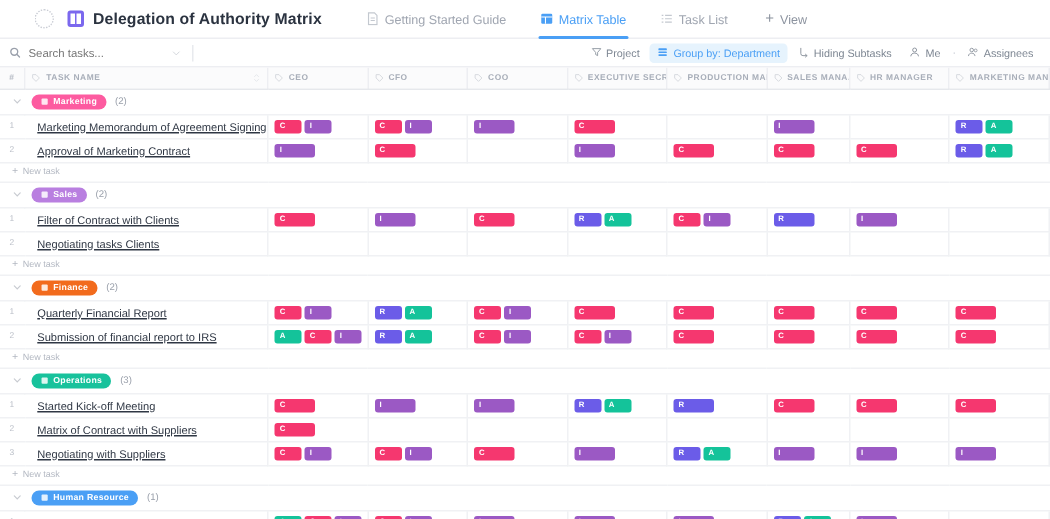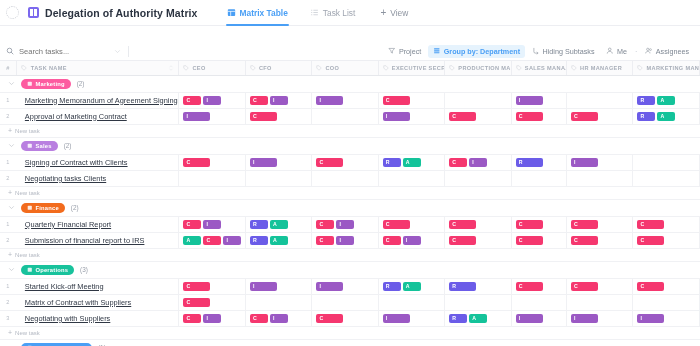--- a/index.html
+++ b/index.html
@@ -9,21 +9,21 @@
     font-family: "Liberation Sans", sans-serif;
     overflow: hidden;
   }
   .app { width: 700px; height: 346px; display: flex; flex-direction: column; background:#fff; }
 
   
   .topbar {
     height: 26px; flex: 0 0 26px;
     display: flex; align-items: center;
     border-bottom: 1px solid #edeef2;
-    padding-left: 6px;
+    padding-left: 23px;
     background: #fff;
   }
   .spinner-icon {
     width: 13px; height: 13px; border-radius: 50%;
     border: 1.5px dotted #c9ccd4;
     margin-right: 9px; flex: 0 0 13px;
   }
   .doc-icon {
     width: 11px; height: 11px; border-radius: 2px;
     background: #7b68ee; margin-right: 6px; flex:0 0 11px;
@@ -38,40 +38,40 @@
     font-size: 10.5px; font-weight: bold; color: #2b3340;
     letter-spacing: .1px; white-space: nowrap;
   }
   .tabs { display: flex; align-items: center; margin-left: 18px; height: 26px; }
   .tab {
     display: flex; align-items: center; gap: 4px;
     padding: 0 11px; height: 26px;
     font-size: 8.4px; color: #a0a6b1; white-space: nowrap;
     position: relative; cursor: pointer;
   }
-  .tab.active { color: #4a9ff5; font-weight: bold; }
+  .tab.active { color: #4a9ff5; font-weight: normal; }
   .tab.active::after{
     content:""; position:absolute; left:10px; right:10px; bottom:0;
     height:2px; background:#4a9ff5; border-radius:1px;
   }
   .tab-ico { width: 9px; height: 9px; flex:0 0 9px; opacity:.75; }
   .tab.active .tab-ico { opacity: 1; }
   .plus-view {
     display:flex; align-items:center; gap:4px;
     font-size:8.4px; color:#8c939f; padding:0 10px; cursor:pointer;
     margin-left: 4px;
   }
   .plus-view .pl { font-size: 10px; line-height: 1; color:#8c939f; }
 
   
   .toolbar {
     height: 19px; flex: 0 0 19px;
     display: flex; align-items: center;
     border-bottom: 1px solid #edeef2;
-    padding: 0 6px; background:#fff;margin-top:16px;
+    padding: 0 6px; background:#fff;
   }
   .search-wrap {
     display:flex; align-items:center; gap:5px;
     width: 108px; height: 13px;
     border-bottom: 0px solid transparent;
   }
   .search-ico { width: 8px; height: 8px; flex:0 0 8px; }
   .search-input {
     border: none; outline: none; background: transparent;
     font-size: 7.6px; color: #b6bac3;
@@ -79,21 +79,21 @@
     width: 90px; padding: 0;
   }
   .caret-dn { width:7px; height:7px; opacity:.5; cursor:pointer; }
   .tb-div { width:1px; height:11px; background:#e8eaee; margin: 0 7px; }
   .tb-right { margin-left: auto; display:flex; align-items:center; gap:2px; }
   .tb-btn {
     display:flex; align-items:center; gap:3px;
     font-size:7.2px; color:#7e8793; padding: 2px 5px;
     border-radius: 3px; white-space: nowrap; cursor: pointer;
   }
-  .tb-btn.hl { background:#e6f3fd; color:#4a9ff5; font-weight:bold;align-items:center; }
+  .tb-btn.hl { background:#e6f3fd; color:#4a9ff5; font-weight:normal;align-items:center; }
   .tb-ico { width:7.5px; height:7.5px; flex:0 0 7.5px; }
   .tb-sep-dot { font-size: 7px; color:#c3c8d1; padding: 0 1px; }
 
   
   .grid-wrap { flex: 1 1 auto; overflow: hidden; position: relative; }
   table.grid { border-collapse: collapse; width: 700px; table-layout: fixed; }
   table.grid col.c-num   { width: 16px; }
   table.grid col.c-task  { width: 159px; }
   table.grid col.c-role  { width: 65px; }
   table.grid col.c-role-sm { width: 54px; }
@@ -169,20 +169,27 @@
 <body>
 
 <div class="app">
 
   <div class="topbar">
     <div class="spinner-icon"></div>
     <div class="doc-icon"></div>
     <div class="doc-title">Delegation of Authority Matrix</div>
     <div class="tabs">
 
+      <div class="tab">
+        <svg class="tab-ico" viewBox="0 0 16 16">
+          <path d="M3 1h7l3 3v11H3z" fill="none" stroke="#b0b6c0" stroke-width="1.4"></path>
+          <path d="M5.5 7h5M5.5 10h5" stroke="#b0b6c0" stroke-width="1.2"></path>
+        </svg>
+        <span>Getting Started Guide</span>
+      </div>
 
       <div class="tab active">
         <svg class="tab-ico" viewBox="0 0 16 16">
           <rect x="1.5" y="2" width="13" height="12" rx="1.5" fill="#4a9ff5"></rect>
           <path d="M1.5 6h13M6.5 6v8" stroke="#fff" stroke-width="1.3"></path>
         </svg>
         <span>Matrix Table</span>
       </div>
 
       <div class="tab">
@@ -475,21 +482,21 @@
                     <rect x="2" y="2" width="12" height="12" rx="2" fill="#ffffff" opacity="0.85"></rect>
                   </svg>
                   <span>Sales</span>
                 </span>
                 <span class="gcount">(2)</span>
               </div>
             </td>
           </tr>
           <tr class="task">
             <td class="num">1</td>
-            <td class="task-name">Signing of Contract with Clients</td>
+            <td class="task-name">Filter of Contract with Clients</td>
             <td>
               <div class="cell-badges">
                 <span class="badge b-C w-wide">C</span>
               </div>
             </td>
             <td>
               <div class="cell-badges">
                 <span class="badge b-I w-wide">I</span>
               </div>
             </td>

